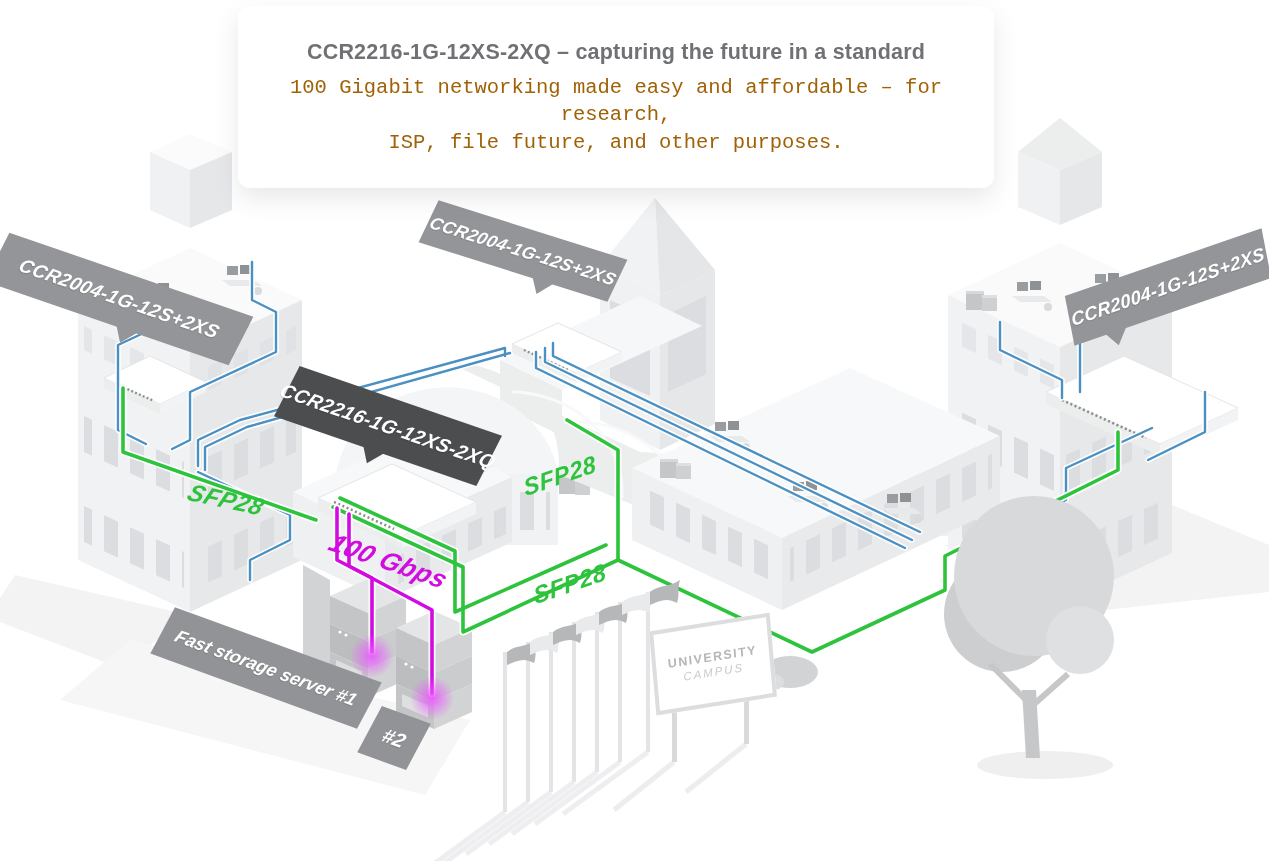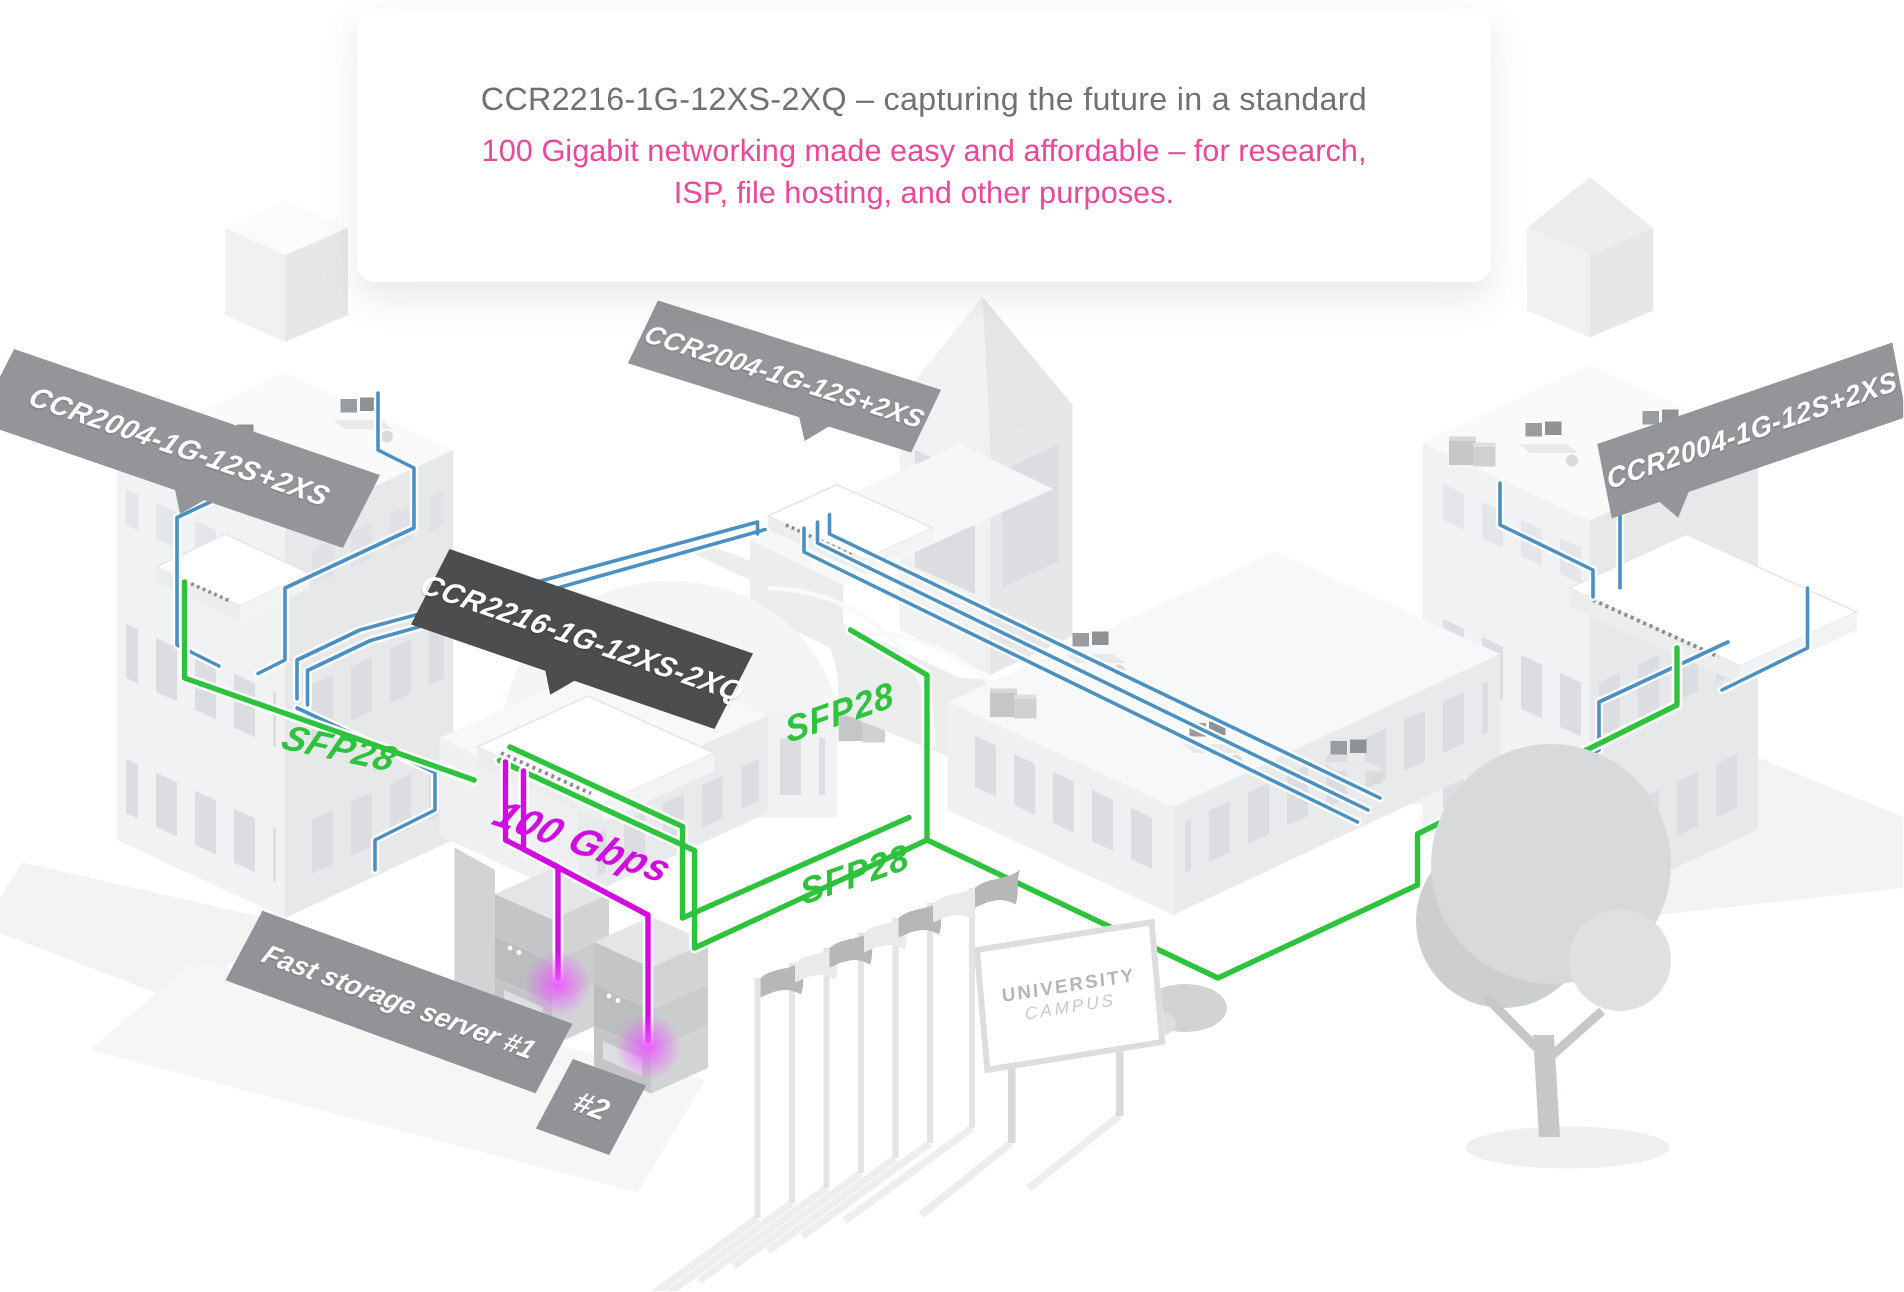--- a/index.html
+++ b/index.html
@@ -5,22 +5,22 @@
   html,body{margin:0;padding:0;background:#ffffff;}
   #scene{position:relative;width:1269px;height:861px;overflow:hidden;background:#ffffff;
          font-family:"Liberation Sans",sans-serif;}
   #scene svg{position:absolute;left:0;top:0;}
 
   
   .card{position:absolute;left:238px;top:6px;width:756px;height:182px;background:#ffffff;
         border-radius:12px;box-shadow:0 10px 24px rgba(90,90,100,0.14);
         display:flex;flex-direction:column;align-items:center;justify-content:center;
         text-align:center;z-index:30;}
-  .card-title{font-weight:normal;font-size:21.5px;line-height:1.4;color:#707175;letter-spacing:.2px;}
-  .card-sub{font-size:20.5px;line-height:1.35;color:#ec4899;margin-top:6px;}
+  .card-title{font-weight:bold;font-size:21.5px;line-height:1.4;color:#707175;letter-spacing:.2px;}
+  .card-sub{font-size:20.5px;line-height:1.35;color:#a16207;margin-top:6px;font-family:Liberation Mono, monospace;}
 
   
   .lbl{position:absolute;display:flex;align-items:center;justify-content:center;
        font-weight:bold;font-style:italic;white-space:nowrap;z-index:20;}
 
   
   .banner{color:#ffffff;text-shadow:0 1px 1px rgba(0,0,0,.15);letter-spacing:.4px;}
   .banner-gray{background:#949598;}
   .banner-dark{background:#4c4d4f;}
   .banner::after{content:"";position:absolute;top:100%;margin-top:-1px;
@@ -334,21 +334,21 @@
     <circle cx="1080" cy="640" r="34" fill="#dfe0e1"></circle>
   </g>
 </svg>
 
   <div class="card">
     <div class="card-title">
       <span>CCR2216-1G-12XS-2XQ – capturing the future in a standard</span><br>
     </div>
     <div class="card-sub">
       <span>100 Gigabit networking made easy and affordable – for research,</span><br>
-      <span>ISP, file hosting, and other purposes.</span>
+      <span>ISP, file future, and other purposes.</span>
     </div>
   </div>
 
   <div class="lbl banner banner-gray b-left">CCR2004-1G-12S+2XS</div>
   <div class="lbl banner banner-gray b-top">CCR2004-1G-12S+2XS</div>
   <div class="lbl banner banner-dark b-main">CCR2216-1G-12XS-2XQ</div>
   <div class="lbl banner banner-gray b-right">CCR2004-1G-12S+2XS</div>
 
   <div class="lbl sfp sfp-left">SFP28</div>
   <div class="lbl sfp sfp-mid">SFP28</div>

